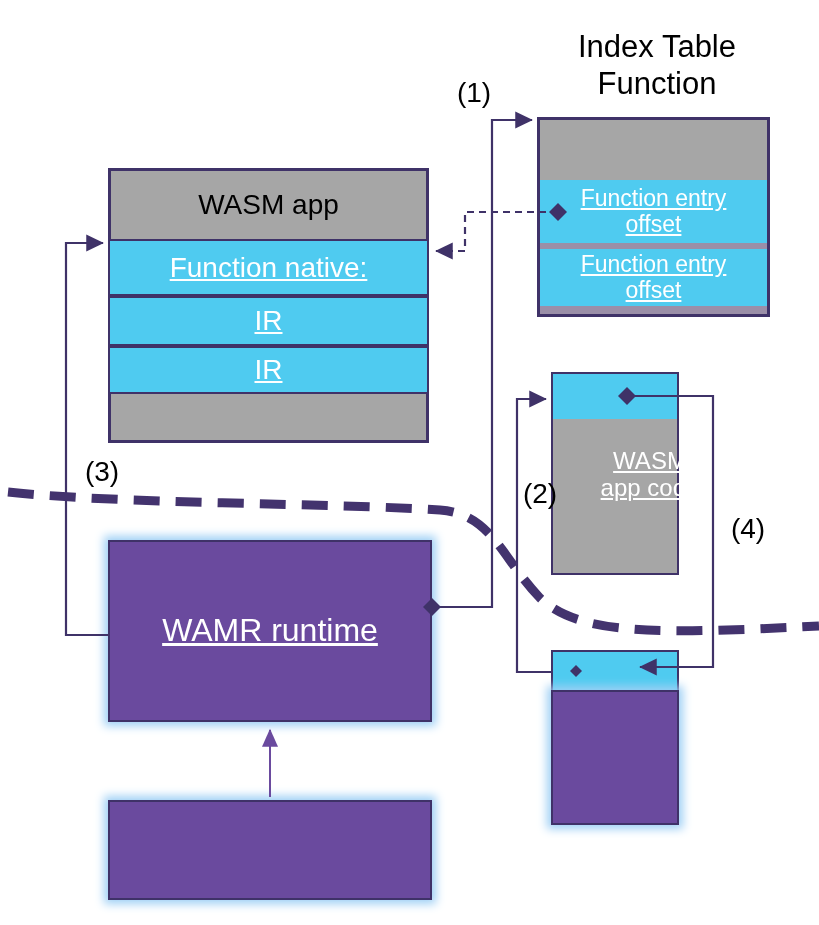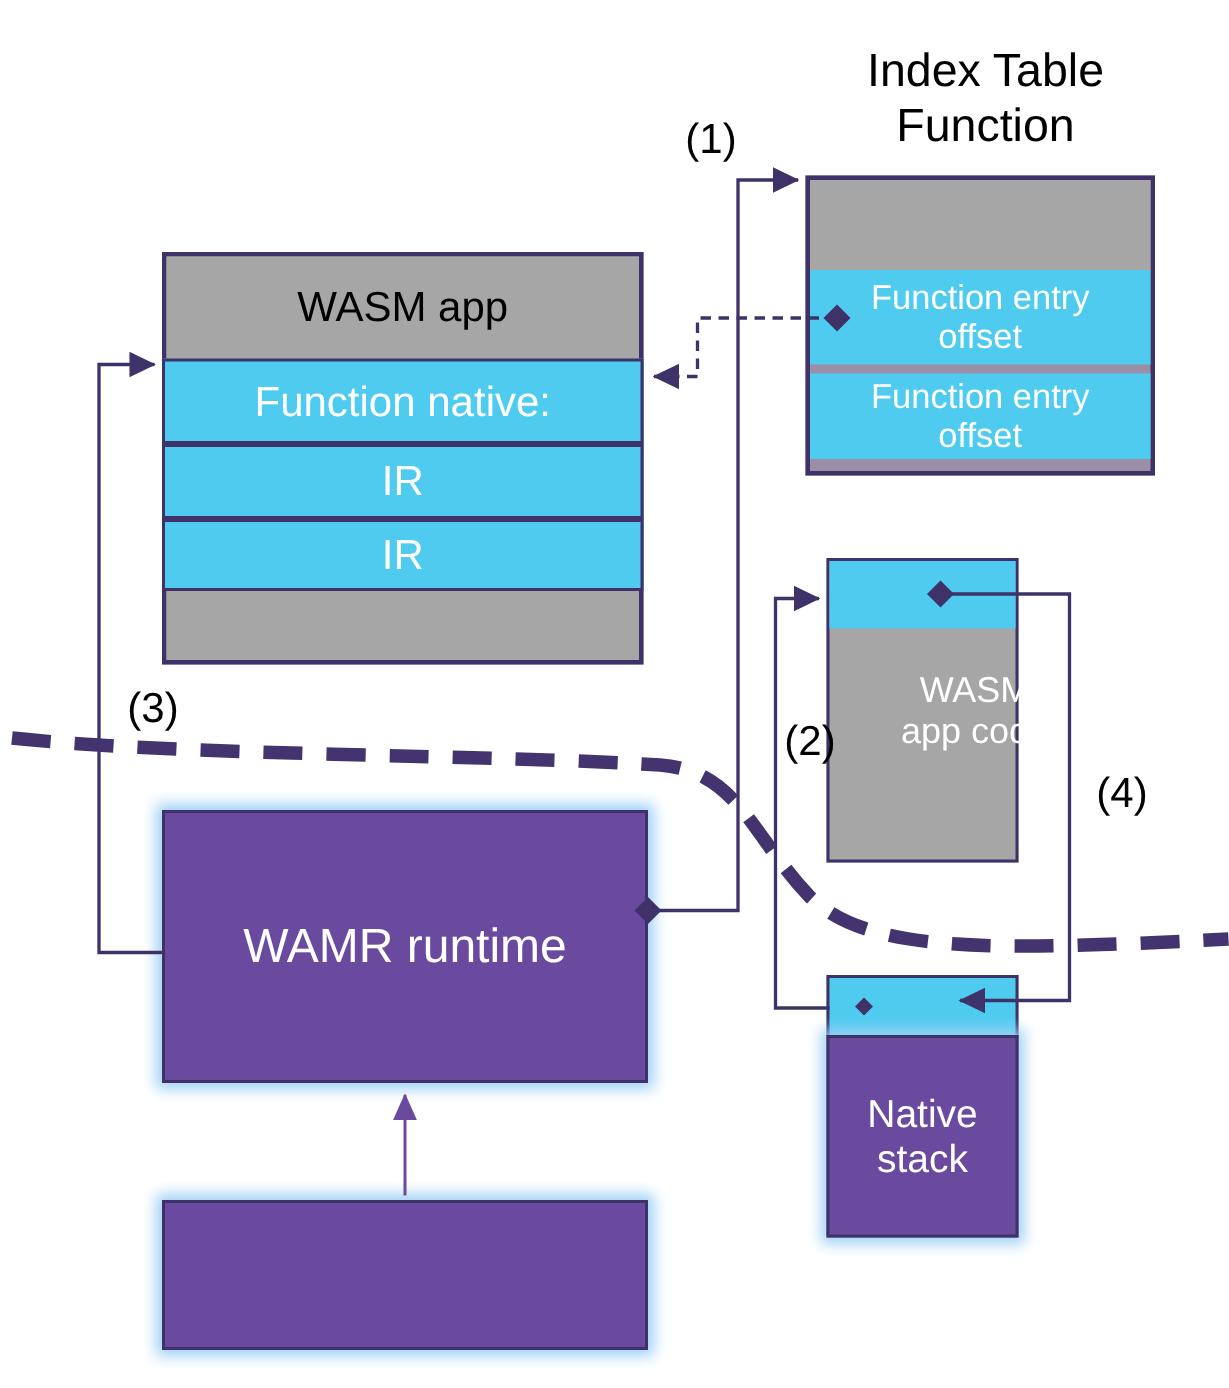--- a/index.html
+++ b/index.html
@@ -12,21 +12,21 @@
   
   .box{position:absolute;box-sizing:border-box;border:2.5px solid #3F3268;}
   .gray{background:#A6A6A6;}
   .cyan{background:#4FCBF0;}
   .purple{background:#6A4A9E;}
   .glow{box-shadow:0 0 9px 4px #9FD0F5;}
 
   .lbl{position:absolute;box-sizing:border-box;display:flex;
        align-items:center;justify-content:center;text-align:center;
        line-height:1.12;pointer-events:none;}
-  .white{color:#ffffff;}
+  .white{color:#ffffff;text-decoration:underline;}
   .black{color:#000000;}
 
   .title{position:absolute;text-align:center;color:#000;line-height:1.2;}
 
   svg.overlay{position:absolute;left:0;top:0;width:819px;height:925px;
               pointer-events:none;overflow:visible;}
 </style>
 </head>
 <body>
 
@@ -68,24 +68,20 @@
 
   <div class="box" style="left:551px;top:372px;width:128px;height:203px;border-width:2.5px;background:#A6A6A6;"></div>
   <div class="abs cyan" style="left:553px;top:374px;width:124px;height:45px;"></div>
   <div class="lbl white" style="left:553px;top:430px;width:124px;height:90px;font-size:24px;flex-direction:column;margin-left:35px;">
     <span>WASM</span>
     <span>app code</span>
   </div>
 
   <div class="box cyan" style="left:551px;top:650px;width:128px;height:42px;border-width:2.5px;"></div>
   <div class="box purple glow" style="left:551px;top:690px;width:128px;height:135px;border-width:2.5px;"></div>
-  <div class="lbl white" style="left:551px;top:690px;width:128px;height:135px;font-size:26px;flex-direction:column;">
-    <span>Native</span>
-    <span>stack</span>
-  </div>
 
   <div class="box purple glow" style="left:108px;top:540px;width:324px;height:182px;border-width:2.5px;"></div>
   <div class="lbl white" style="left:108px;top:540px;width:324px;height:182px;font-size:32px;">WAMR runtime</div>
 
   <div class="box purple glow" style="left:108px;top:800px;width:324px;height:100px;border-width:2.5px;"></div>
 
   <svg class="overlay" viewBox="0 0 819 925">
     <defs>
       <marker id="arrowEnd" markerWidth="9" markerHeight="9" refX="7.6" refY="4.5" orient="auto" markerUnits="strokeWidth">
         <path d="M0,0.6 L8,4.5 L0,8.4 Z" fill="#3F3268"></path>

